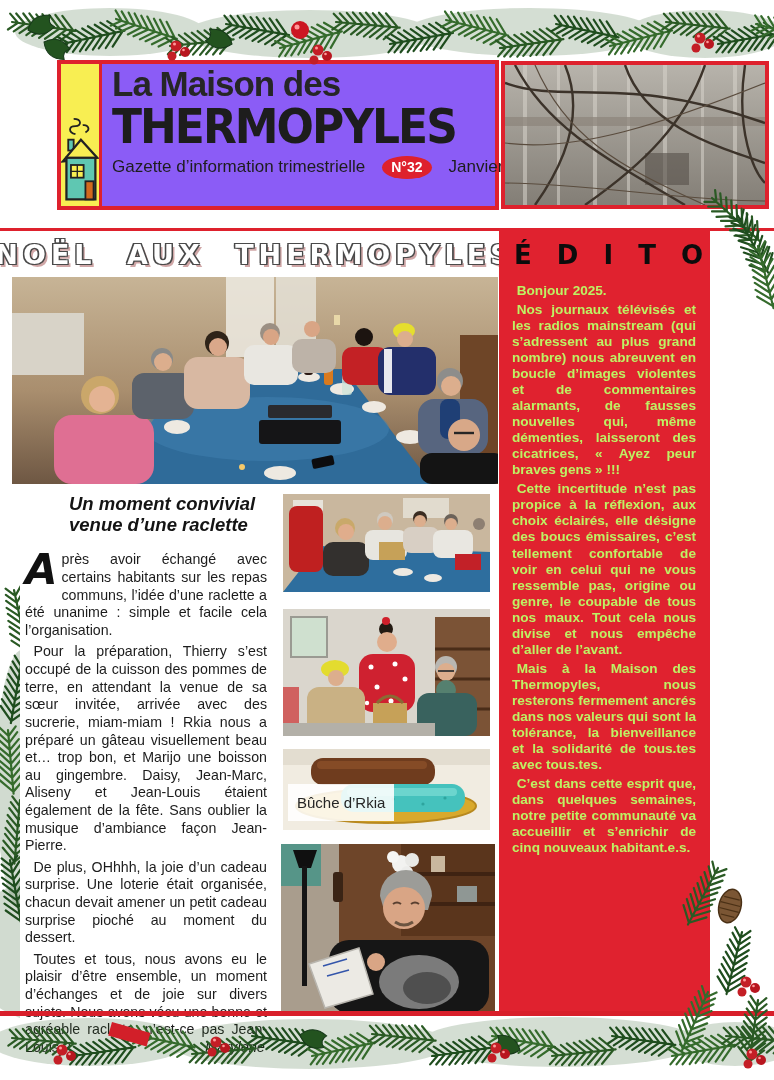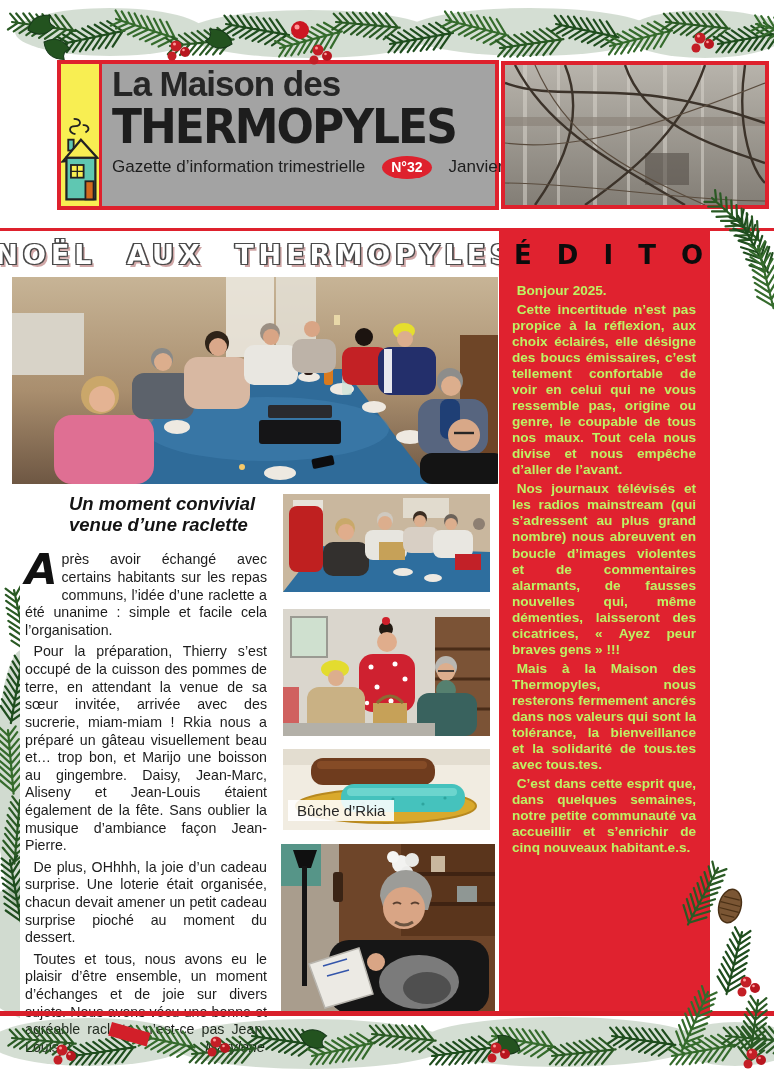--- a/index.html
+++ b/index.html
@@ -7,21 +7,21 @@
         font-family:"Liberation Sans",sans-serif;color:#1b1b1b;}
   .abs{position:absolute;}
   svg{display:block;}
 
   
   .deco-under{position:absolute;inset:0;z-index:1;pointer-events:none;}
   .deco-over{position:absolute;inset:0;z-index:6;pointer-events:none;}
 
   
   .masthead{left:57px;top:60px;width:442px;height:150px;z-index:3;
-            border:4px solid #de212d;background:#a3a3a3;display:flex;box-sizing:border-box;}
+            border:4px solid #de212d;background:#8b5cf6;display:flex;box-sizing:border-box;}
   .logo-box{width:42px;background:#f8ee52;border-right:3px solid #de212d;display:flex;
             align-items:flex-end;justify-content:center;}
   .masthead-text{flex:1;padding:2px 6px 4px 10px;display:flex;flex-direction:column;justify-content:flex-start;}
   .title1{font-size:35px;font-weight:600;letter-spacing:-1px;color:#262626;line-height:1.02;white-space:nowrap;}
   .title2{font-family:"DejaVu Sans","Liberation Sans",sans-serif;font-size:44px;font-weight:800;
           letter-spacing:-2px;color:#1d1d1d;line-height:1.0;transform:scaleY(1.1);transform-origin:left top;
           white-space:nowrap;}
   .subtitle-row{display:flex;align-items:center;gap:17px;margin-top:10px;white-space:nowrap;}
   .subtitle{font-size:17px;color:#1d1d1d;}
   .issue-badge{background:#de212d;color:#fff;font-weight:700;font-size:14px;border-radius:50%;
@@ -45,21 +45,21 @@
                       1.4px 1.4px 0 #4a4a4a,3px 3px 0 rgba(150,60,60,.45);}
 
   
   .photo{z-index:3;overflow:hidden;}
   .photo-main{left:12px;top:277px;width:486px;height:207px;}
   .photo-a{left:283px;top:494px;width:207px;height:98px;}
   .photo-b{left:283px;top:609px;width:207px;height:127px;}
   .photo-c{left:283px;top:749px;width:207px;height:81px;}
   .photo-d{left:281px;top:844px;width:214px;height:169px;}
   .buche-caption{position:absolute;left:5px;bottom:9px;background:rgba(255,255,255,.88);
-          padding:2px 9px;font-size:15px;color:#262626;z-index:4;}
+          padding:10px 9px;font-size:15px;color:#262626;z-index:4;}
 
   
   .article{left:20px;top:490px;width:247px;z-index:3;background:#fff;padding:0 0 6px 5px;box-sizing:border-box;}
   .article h1{font-size:18.5px;font-weight:700;font-style:italic;line-height:1.12;margin:4px 0 16px;
               padding-left:44px;color:#141414;}
   .article p{font-size:14.2px;line-height:1.24;text-align:justify;margin:0 0 4px;color:#1c1c1c;}
   .article p.indent{text-indent:.6em;}
   .dropcap{float:left;font-family:"DejaVu Sans","Liberation Sans",sans-serif;font-size:42px;line-height:.78;
            font-weight:700;font-style:italic;padding:3px 4px 0 0;color:#111;}
   .article .sig{display:block;text-align:right;font-style:italic;font-size:14.6px;margin-top:-21.5px;
@@ -371,22 +371,22 @@
       <ellipse cx="146" cy="144" rx="24" ry="16" fill="#4a4a4a" opacity="0.9"></ellipse>
       <polygon points="28,120 78,104 92,150 44,164" fill="#eceae4" stroke="#b8b5ae" stroke-width="1.5"></polygon>
       <path d="M42 122 l24 -7 M46 132 l22 -6" stroke="#3355aa" stroke-width="1.5" fill="none"></path>
       <circle cx="95" cy="118" r="9" fill="#d9a585"></circle>
     </svg>
   </div>
 
   <aside class="abs editorial">
     <h2>É D I T O R I A L</h2>
     <p class="left">Bonjour 2025.</p>
+    <p>Nos journaux télévisés et les radios mainstream (qui s’adressent au plus grand nombre) nous abreuvent en boucle d’images violentes et de commentaires alarmants, de fausses nouvelles qui, même démenties, laisseront des cicatrices, « Ayez peur braves gens » !!!</p>
     <p>Cette incertitude n’est pas propice à la réflexion, aux choix éclairés, elle désigne des boucs émissaires, c’est tellement confortable de voir en celui qui ne vous ressemble pas, origine ou genre, le coupable de tous nos maux. Tout cela nous divise et nous empêche d’aller de l’avant.</p>
-    <p>Nos journaux télévisés et les radios mainstream (qui s’adressent au plus grand nombre) nous abreuvent en boucle d’images violentes et de commentaires alarmants, de fausses nouvelles qui, même démenties, laisseront des cicatrices, « Ayez peur braves gens » !!!</p>
     <p>Mais à la Maison des Thermopyles, nous resterons fermement ancrés dans nos valeurs qui sont la tolérance, la bienveillance et la solidarité de tous.tes avec tous.tes.</p>
     <p>C’est dans cette esprit que, dans quelques semaines, notre petite communauté va accueillir et s’enrichir de cinq nouveaux habitant.e.s.</p>
 
   </aside>
 
   <div class="abs red-line-bottom"></div>
 
   <svg class="deco-over" width="774" height="1080" viewBox="0 0 774 1080">
     <g opacity="0.2" fill="#2e5d28">
       <ellipse cx="110" cy="32" rx="95" ry="24"></ellipse>

